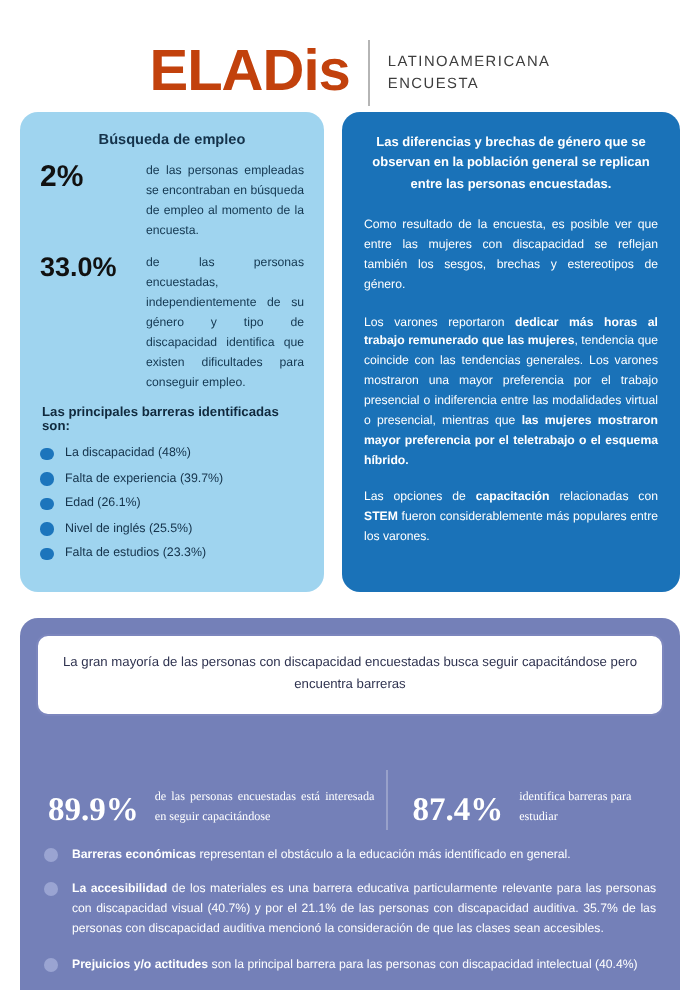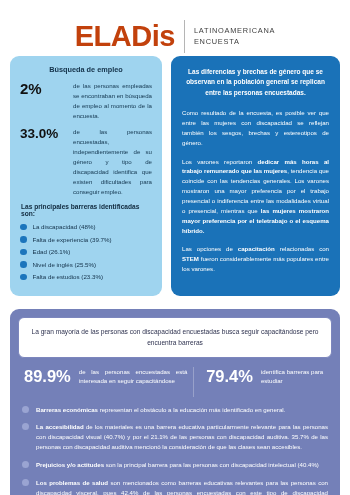--- a/index.html
+++ b/index.html
@@ -159,23 +159,24 @@
     border: 1.2px solid #7c86bd;
     border-radius: 6px;
     padding: 8px 10px;
     text-align: center;
     font-size: 6.6px;
     line-height: 1.72;
     color: #2f3350;
   }
   .stats-two {
     display: flex;
-    align-items: flex-start;
-    margin-top: 9px;
+    align-items: flex-end;
+    margin-top: 27px;
     margin-bottom: 6px;
+    font-family: Liberation Serif, serif;
   }
   .stat-big {
     display: flex;
     align-items: center;
     gap: 8px;
     padding: 0 6px;
   }
   .stat-big.left { flex: 0 0 52%; }
   .stat-big.right { flex: 1 1 auto; padding-left: 12px; }
   .stat-big-num {
@@ -286,21 +287,21 @@
   <div class="purple">
     <div class="white-banner">La gran mayoría de las personas con discapacidad encuestadas busca seguir capacitándose pero encuentra barreras</div>
 
     <div class="stats-two">
       <div class="stat-big left">
         <div class="stat-big-num">89.9%</div>
         <div class="stat-big-text">de las personas encuestadas está interesada en seguir capacitándose</div>
       </div>
       <div class="vdivider"></div>
       <div class="stat-big right">
-        <div class="stat-big-num">79.4%</div>
+        <div class="stat-big-num">87.4%</div>
         <div class="stat-big-text">identifica barreras para estudiar</div>
       </div>
     </div>
 
     <div class="bullets">
       <div class="bullet">
         <span class="dot-lilac"></span>
         <span class="bullet-text"><b>Barreras económicas</b><span> representan el obstáculo a la educación más identificado en general.</span></span>
       </div>
       <div class="bullet">

